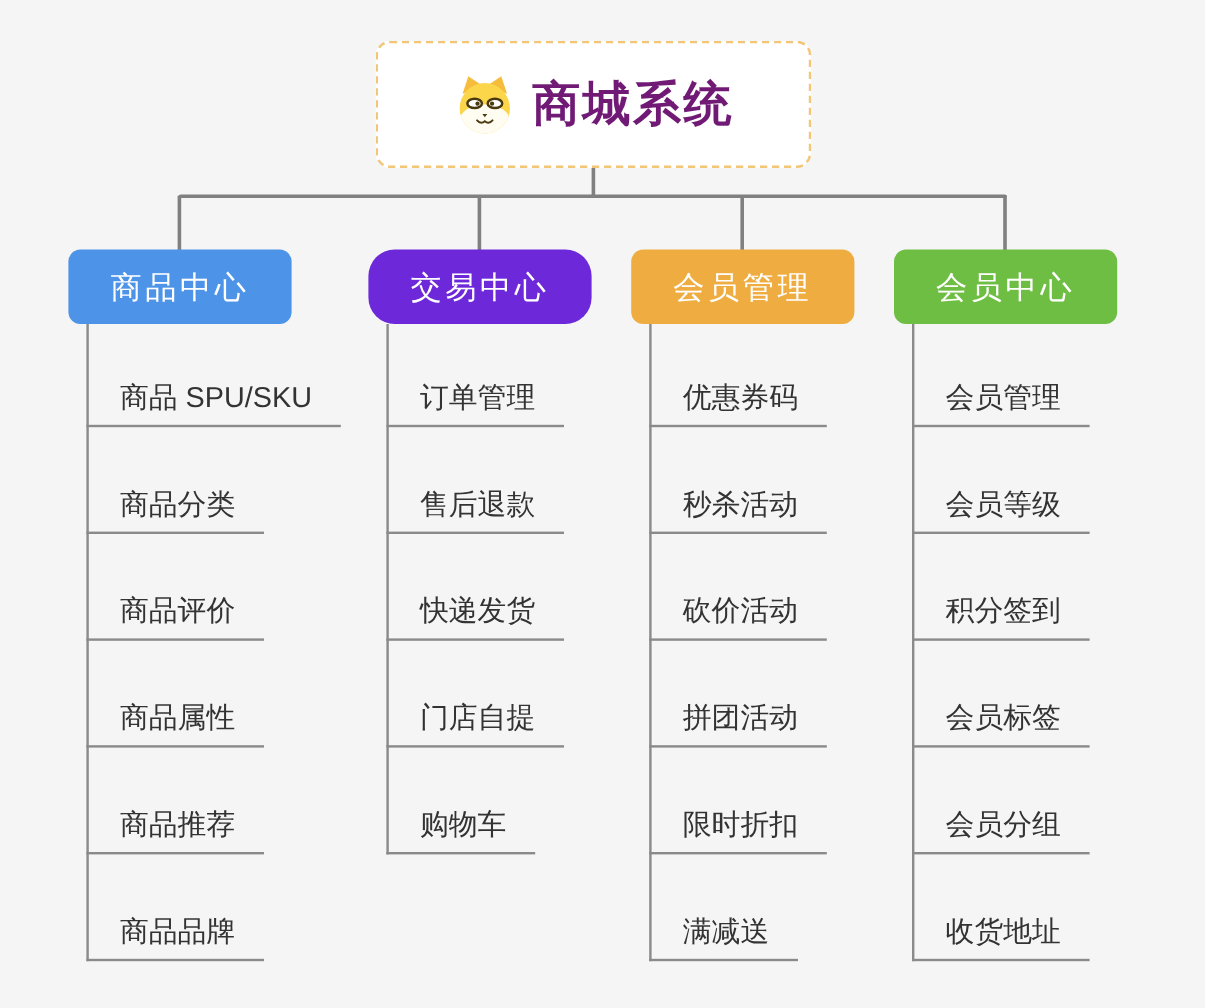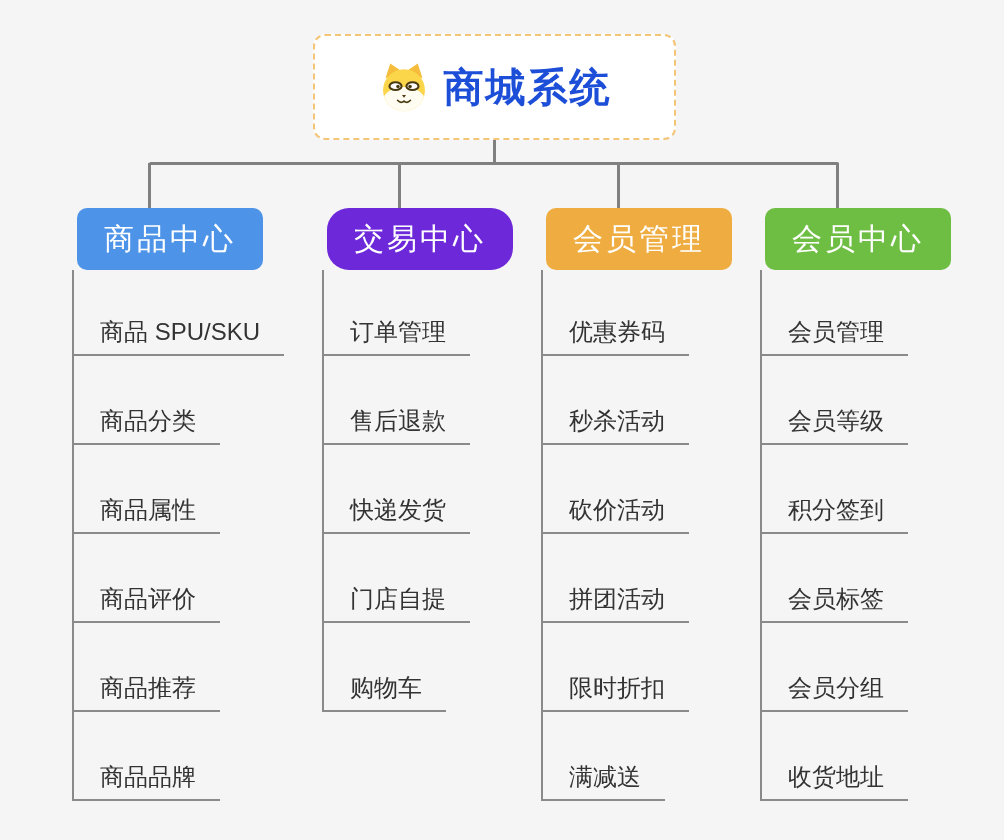--- a/index.html
+++ b/index.html
@@ -24,21 +24,21 @@
     border-radius: 12px;
     display: flex;
     align-items: center;
     justify-content: center;
     gap: 14px;
   }
   .root-title {
     font-size: 40px;
     font-weight: 600;
     letter-spacing: 2px;
-    color: #1d4ed8;
+    color: #701a75;
     line-height: 1;
   }
   .root-icon { width: 52px; height: 50px; display: block; }
 
   
   .connector { position: absolute; background: #808080; }
   .conn-root-stem { left: 493px; top: 140px; width: 3px;  height: 24px; }
   .conn-bus       { left: 149px; top: 162px; width: 690px; height: 3px; border-radius: 2px; }
   .conn-drop      { top: 163px; width: 3px; height: 46px; }
   .conn-drop-1 { left: 148px; }
@@ -51,24 +51,23 @@
   .branch-1 { left: 57px;  }
   .branch-2 { left: 307px; }
   .branch-3 { left: 526px; }
   .branch-4 { left: 745px; }
 
   .branch-header {
     width: 186px; height: 62px;
     border-radius: 10px;
     display: flex; align-items: center; justify-content: center;
     color: #ffffff;
-    font-size: 30px;
+    font-size: 26px;
     letter-spacing: 3px;
     cursor: default;
-    margin-left: 20px;
   }
 
   .branch-children {
     position: relative;
     margin-left: 15px;
   }
   .branch-children::before {           
     content: "";
     position: absolute;
     left: 0; top: 0; bottom: 0;
@@ -133,24 +132,24 @@
   <div class="branch branch-1">
     <div class="branch-header" style="background: rgb(77, 147, 232);">商品中心</div>
     <div class="branch-children">
       <div class="leaf-row">
           <span class="leaf">商品 SPU/SKU</span>
         </div>
       <div class="leaf-row">
           <span class="leaf">商品分类</span>
         </div>
       <div class="leaf-row">
+          <span class="leaf">商品评价</span>
+        </div>
+      <div class="leaf-row">
           <span class="leaf">商品属性</span>
-        </div>
-      <div class="leaf-row">
-          <span class="leaf">商品评价</span>
         </div>
       <div class="leaf-row">
           <span class="leaf">商品推荐</span>
         </div>
       <div class="leaf-row">
           <span class="leaf">商品品牌</span>
         </div>
     </div>
   </div>
 

